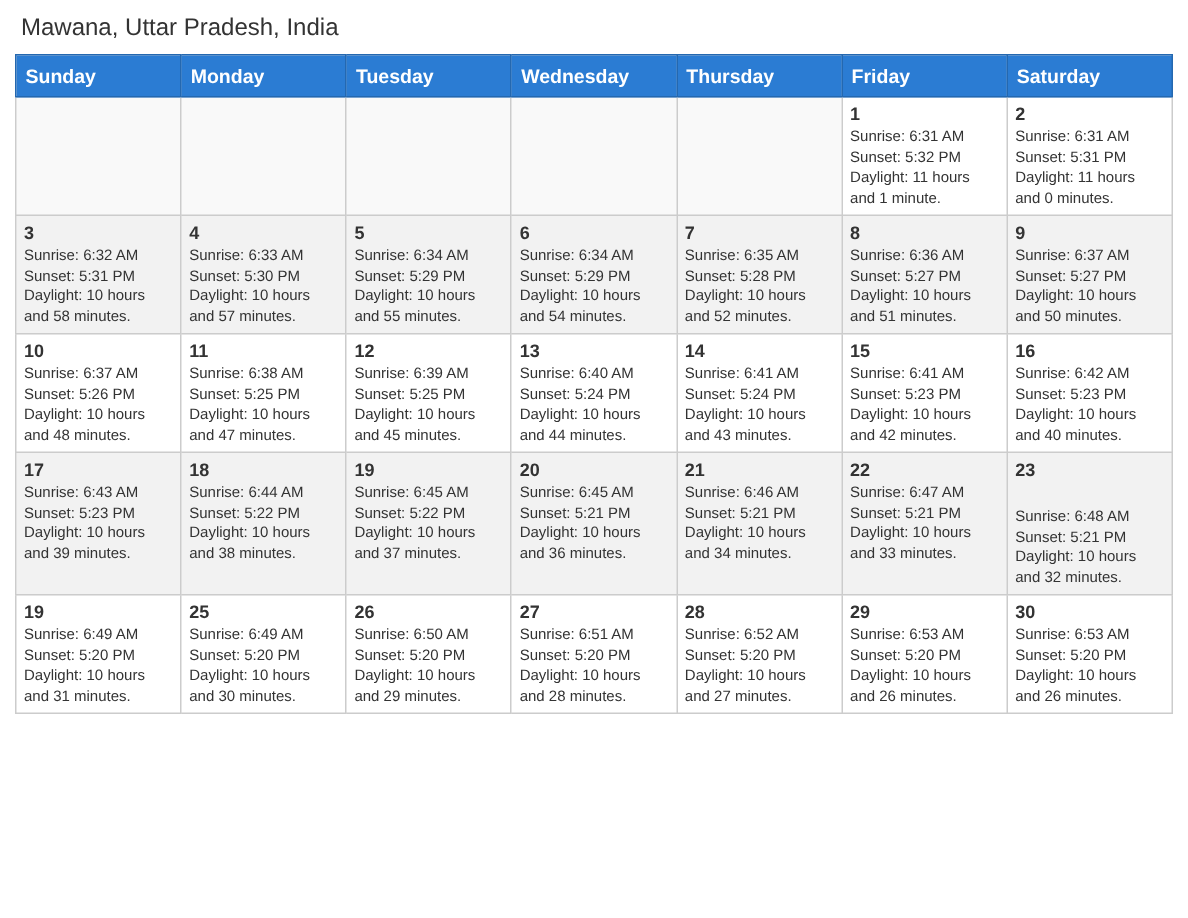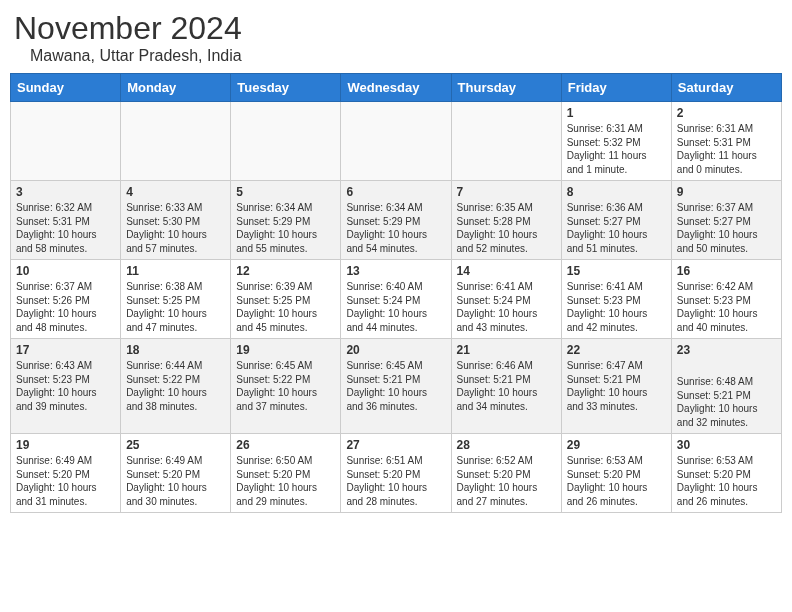--- a/index.html
+++ b/index.html
@@ -96,21 +96,20 @@
       font-size: 10px;
       line-height: 1.35;
       color: #333;
     }
   </style>
 </head>
 <body>
 
 <div class="header">
   <div class="title-block">
-    <div class="month-title">November 2024</div>
     <div class="location">Mawana, Uttar Pradesh, India</div>
   </div>
 </div>
 
 <table class="calendar">
   <thead>
     <tr id="days-header">
     <th>Sunday</th>
         <th>Monday</th>
         <th>Tuesday</th>

